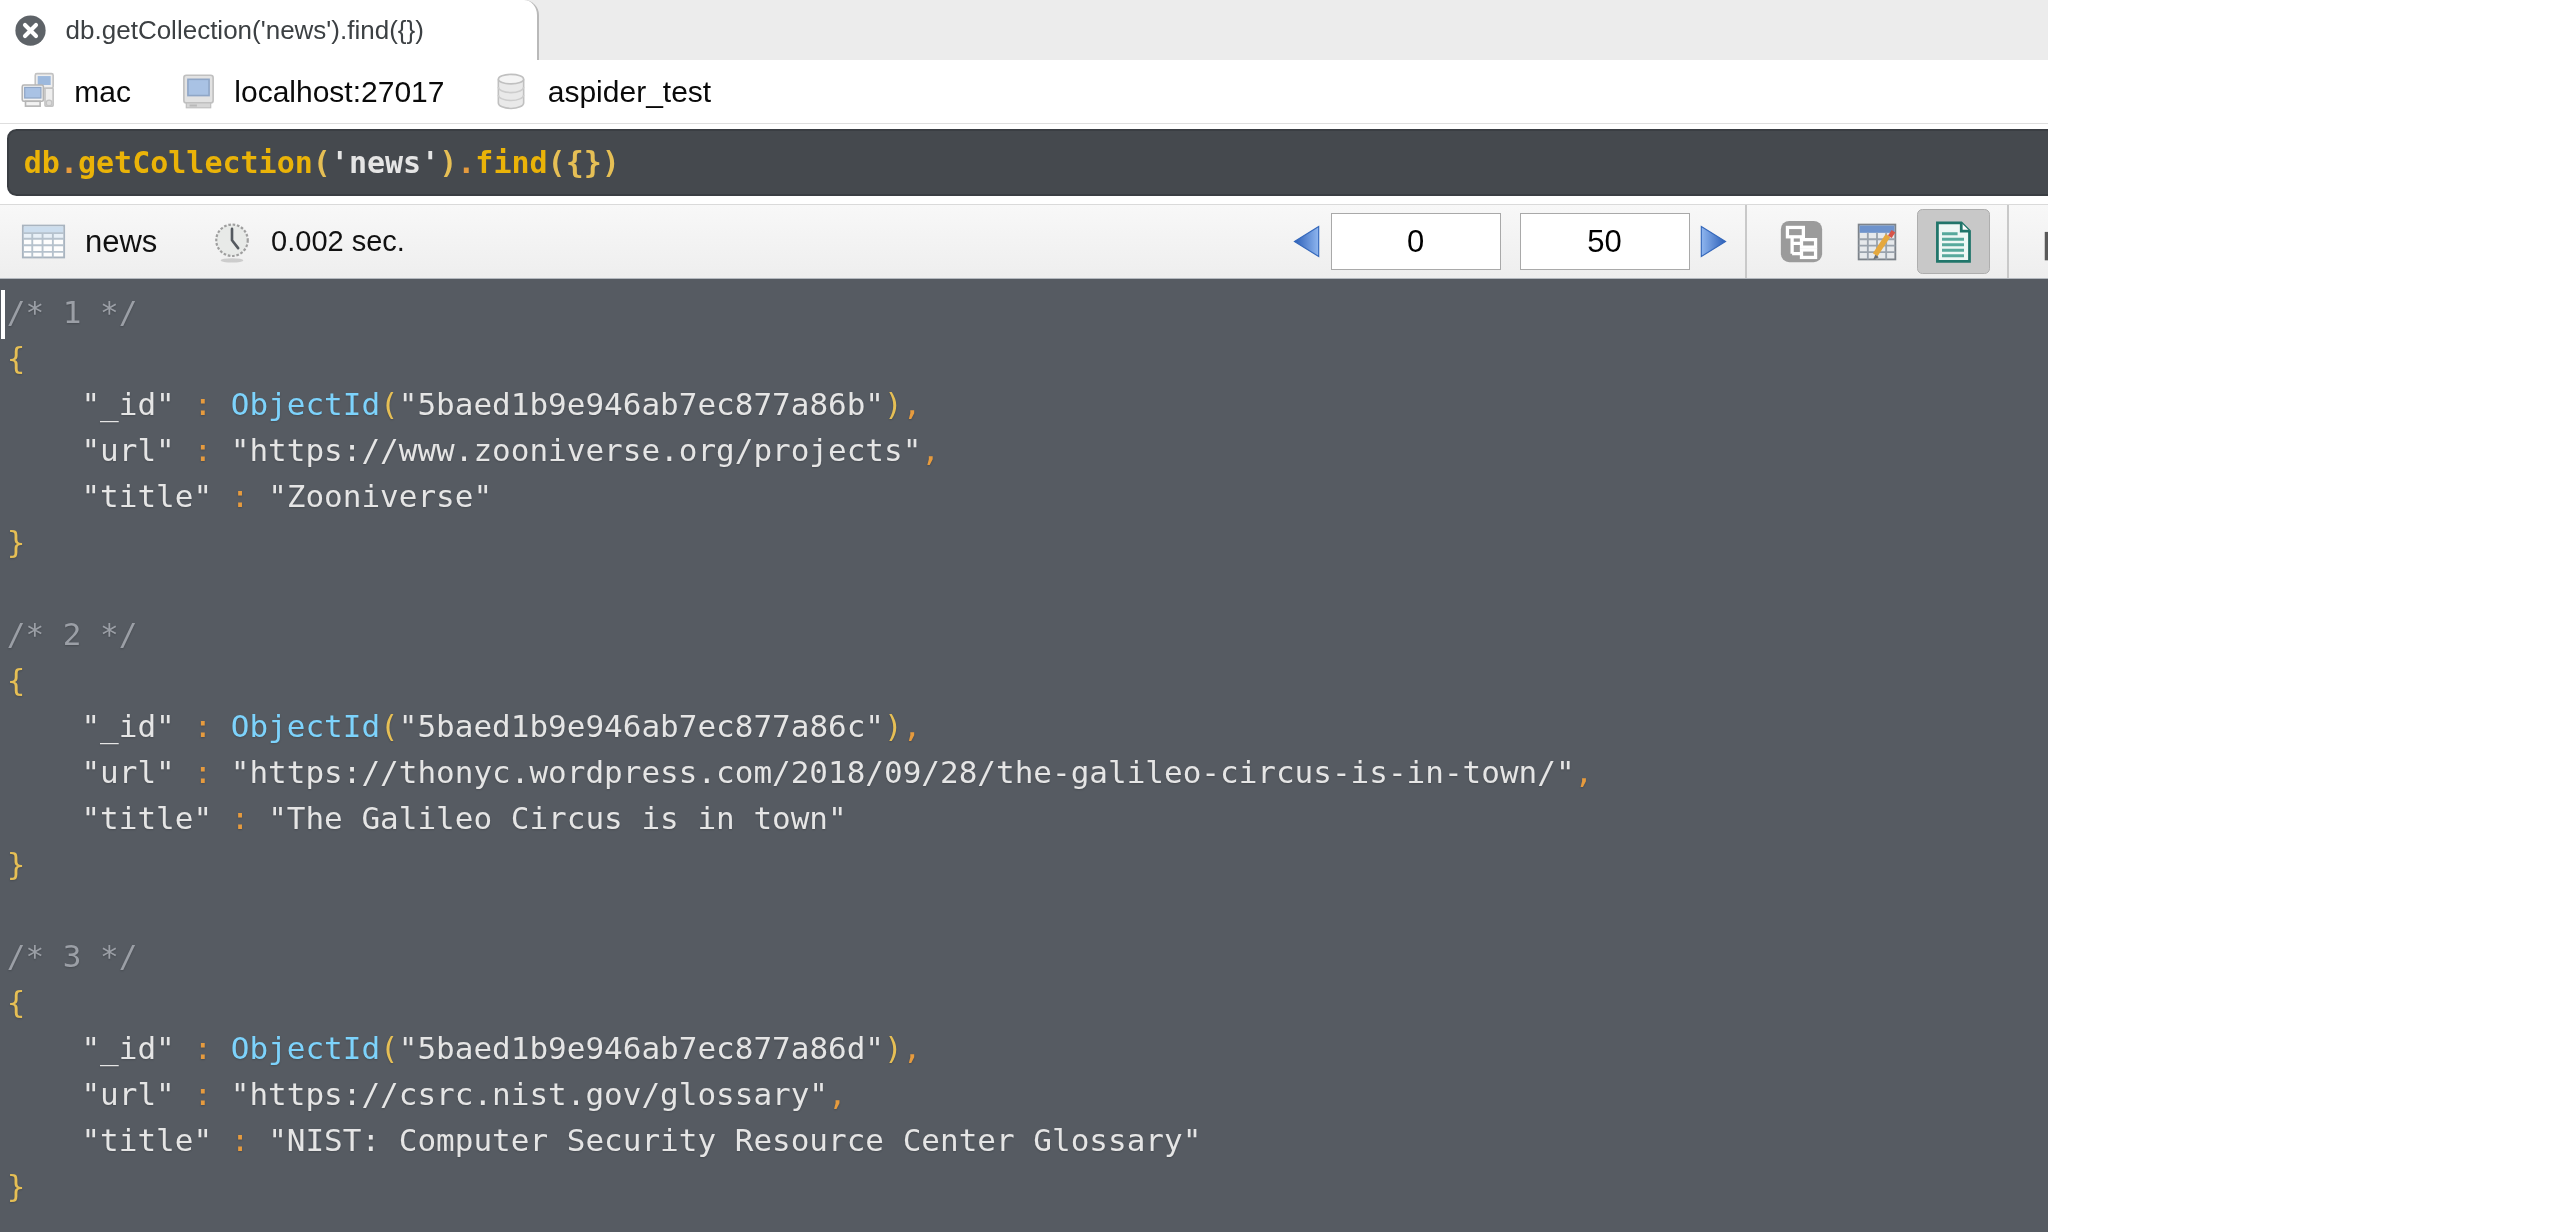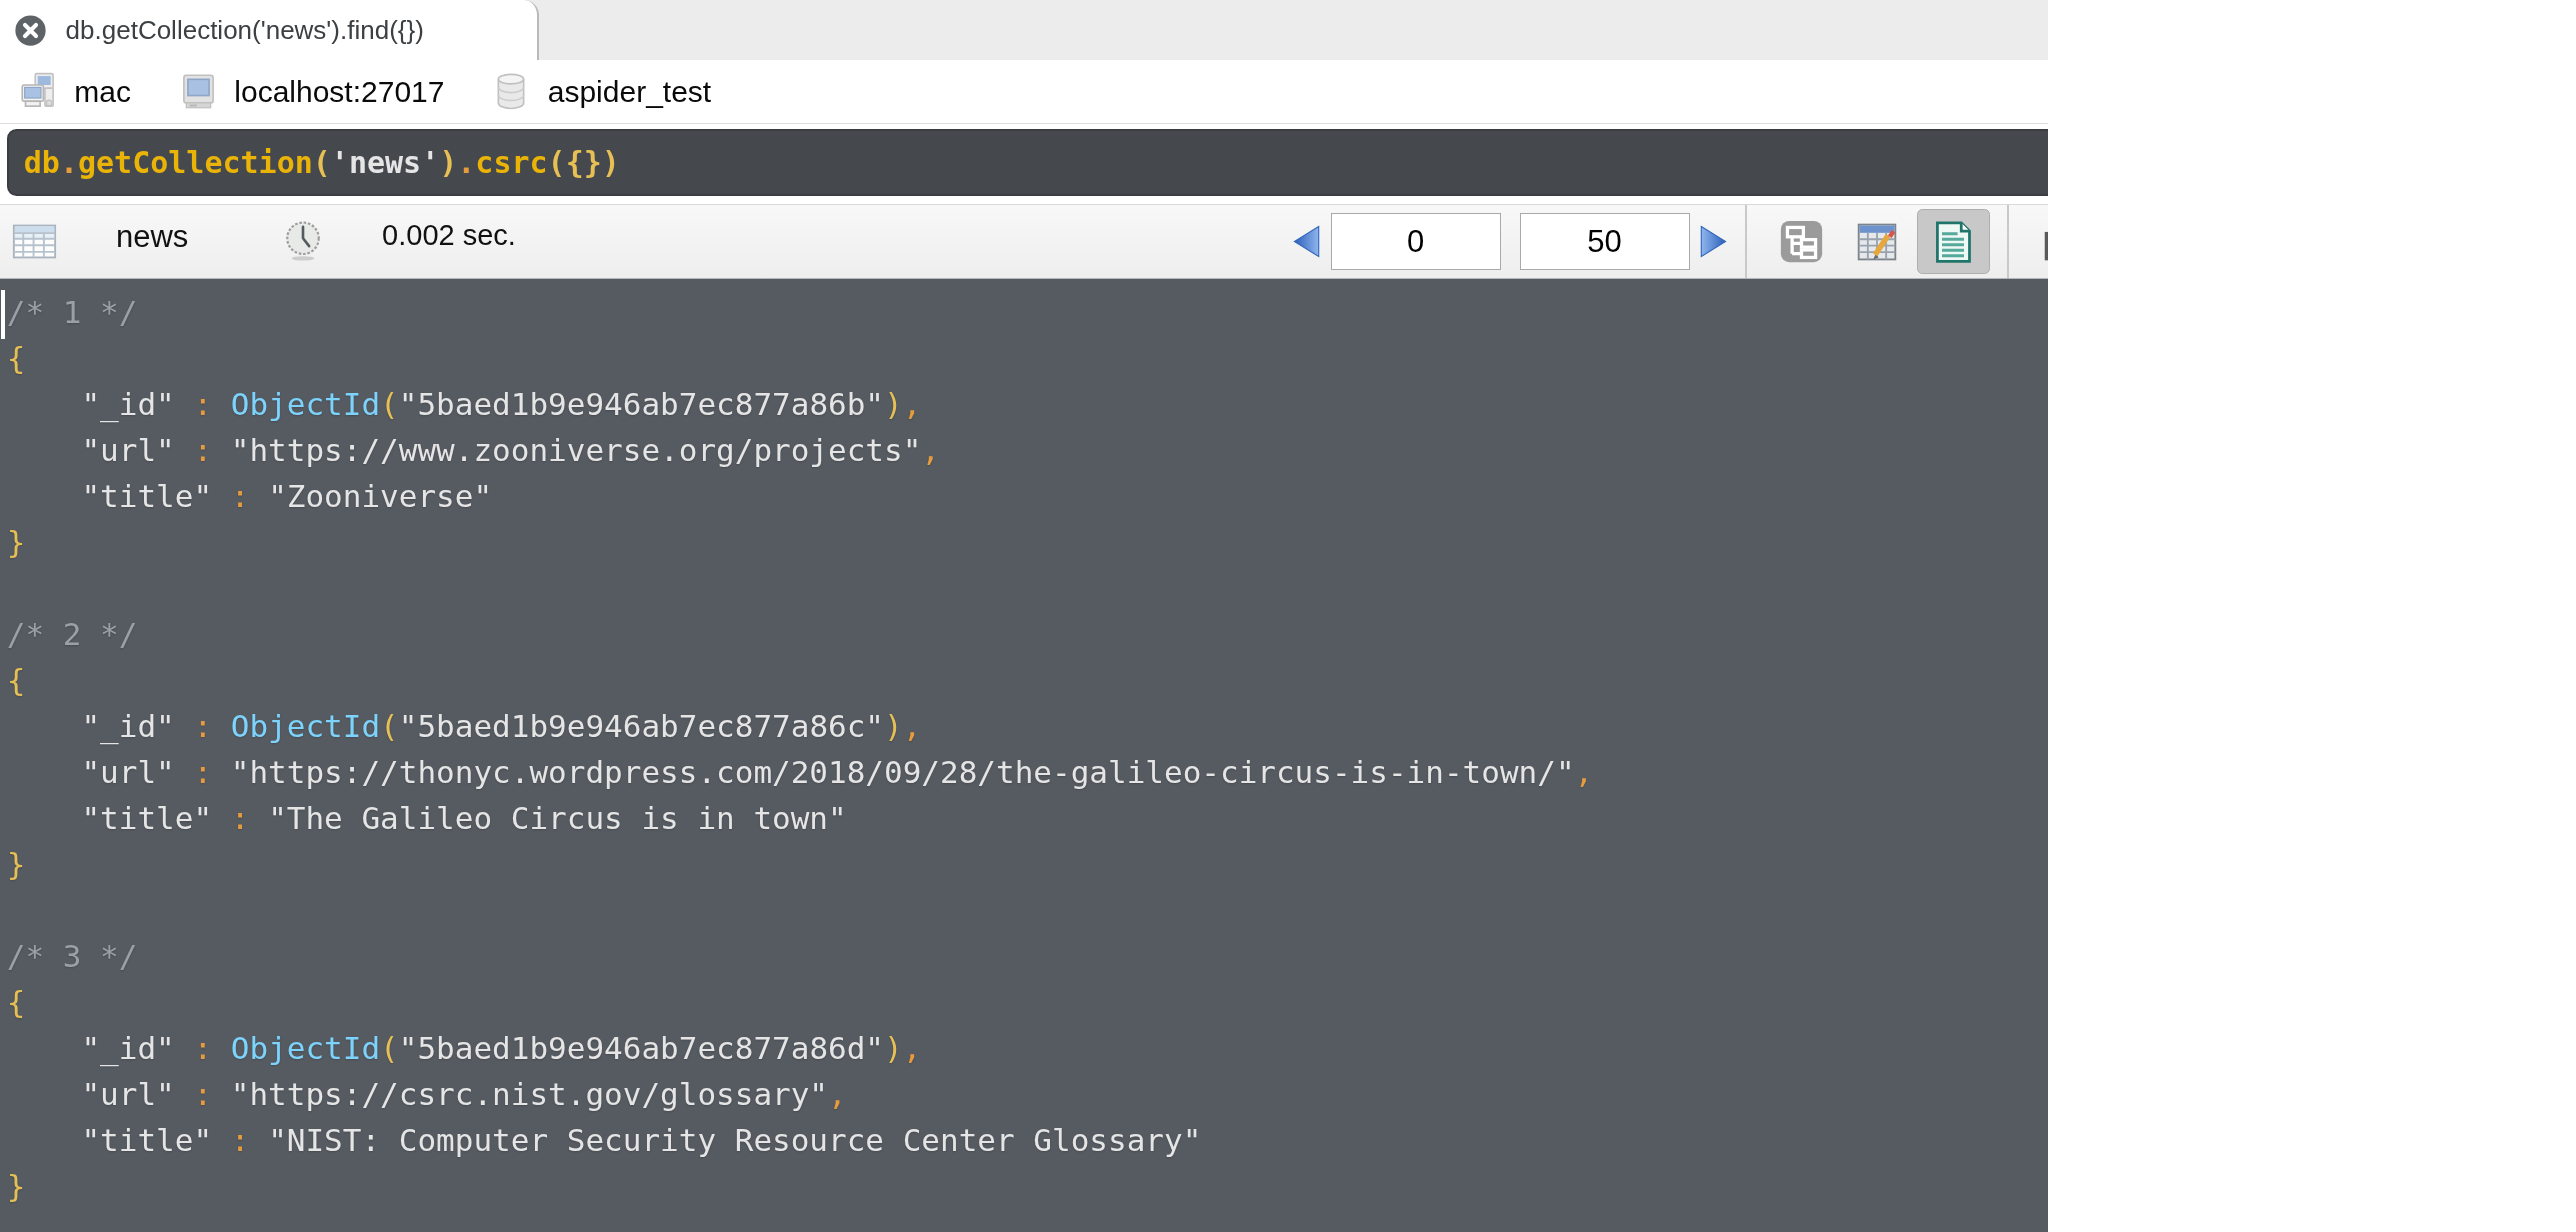--- a/index.html
+++ b/index.html
@@ -34,21 +34,21 @@
     font-family:"DejaVu Sans Mono", monospace; font-weight:bold; font-size:30px;
     white-space:pre;
   }
   
   .toolbar{
     position:absolute; top:204px; left:0; right:0; height:75px;
     background:linear-gradient(#f8f8f8,#eeeeee);
     border-top:1.4px solid #dadada; border-bottom:1.4px solid #b3b8be;
     display:flex; align-items:center;
   }
-  .tb-left{ display:flex; padding-left:12px;gap:40px; }
+  .tb-left{ display:flex; align-items:center; padding-left:21px; }
   .tb-left .ic{ display:inline-flex; }
   .coll-label{ font-size:31px; color:#111; margin:0 54px 0 19px; }
   .time-label{ font-size:29px; color:#111; margin-left:17.7px; }
   .tb-right{ position:absolute; right:0; top:0; bottom:0; display:flex; align-items:center; }
   .pagebtn{ background:none; border:none; display:inline-flex; align-items:center; cursor:pointer; padding:0; }
   .pageinput{
     width:170px; height:57px; margin:0 9.5px; border:1.4px solid #a9a9a9; background:#ffffff;
     font-family:"Liberation Sans", sans-serif; font-size:31px; color:#000; text-align:center;
   }
   .vsep{ width:2px; height:100%; background:#c9c9c9; margin:0 16.3px; }
@@ -130,21 +130,21 @@
           <ellipse cx="24" cy="9" rx="16" ry="6" fill="#f4f4f4" stroke="#c0c0c0" stroke-width="2"></ellipse>
           <path d="M8 19 c0 3.8 7.2 7 16 7 s16 -3.2 16 -7 M8 29 c0 3.8 7.2 7 16 7 s16 -3.2 16 -7" fill="none" stroke="#cdcdcd" stroke-width="2"></path>
         </svg>
       </span>
       <span class="lb">aspider_test</span>
     </span>
   </div>
 
   <div class="querysec">
     <div class="querybar">
-      <code id="query-code"><span class="c-plain">db</span><span class="c-orange">.</span><span class="c-plain">getCollection</span><span class="c-gold">(</span><span class="c-green">'news'</span><span class="c-gold">)</span><span class="c-orange">.</span><span class="c-plain">csrc</span><span class="c-gold">(</span><span class="c-gold">{}</span><span class="c-gold">)</span></code>
+      <code id="query-code"><span class="c-plain">db</span><span class="c-orange">.</span><span class="c-plain">getCollection</span><span class="c-gold">(</span><span class="c-green">'news'</span><span class="c-gold">)</span><span class="c-orange">.</span><span class="c-plain">find</span><span class="c-gold">(</span><span class="c-gold">{}</span><span class="c-gold">)</span></code>
     </div>
   </div>
 
   <div class="toolbar">
     <div class="tb-left">
       <span class="ic">
         <svg viewBox="0 0 48 48" width="45" height="45">
           <rect x="2" y="7" width="44" height="34" fill="#fdfdfd" stroke="#a9b4bf" stroke-width="2"></rect>
           <rect x="3" y="8" width="42" height="7" fill="#ccdded"></rect>
           <rect x="3" y="15" width="42" height="6" fill="#e8f0f7"></rect>

